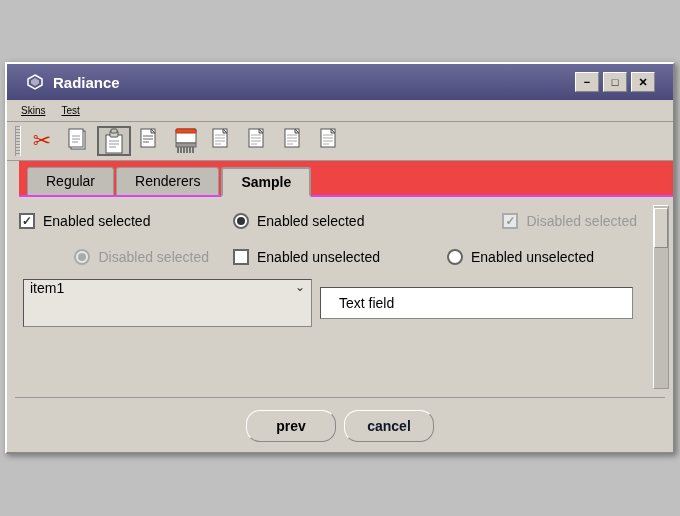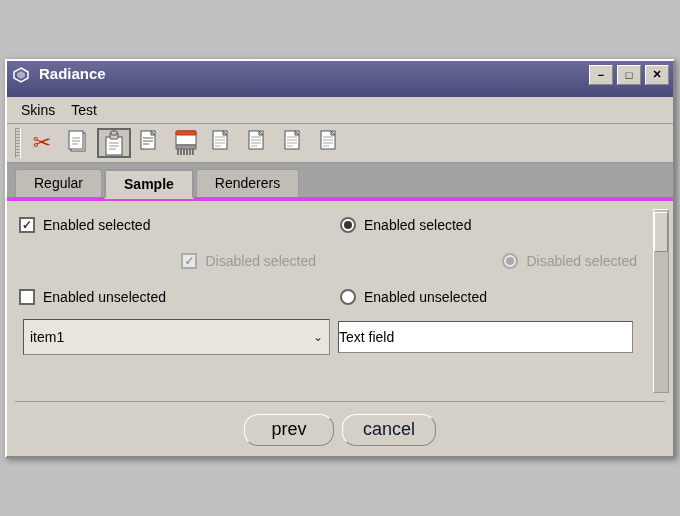--- a/index.html
+++ b/index.html
@@ -16,21 +16,22 @@
       width: 670px;
       background: #d4d0c8;
       border: 2px solid #888;
       border-top: 2px solid #fff;
       border-left: 2px solid #fff;
       box-shadow: 2px 2px 6px rgba(0,0,0,0.4);
     }
     .title-bar {
       background: linear-gradient(to bottom, #6b6b9a 0%, #4a4a7a 100%);
       display: flex;
-      padding: 4px 4px;
+      align-items: center;
+      padding: 4px 18px;
       height: 36px;
     }
     .title-bar-icon {
       width: 20px;
       height: 20px;
       margin-right: 8px;
       display: flex;
       align-items: center;
       justify-content: center;
     }
@@ -64,22 +65,23 @@
     }
     .menu-bar {
       display: flex;
       gap: 0;
       padding: 2px 6px;
       background: #d4d0c8;
       border-bottom: 1px solid #999;
     }
     .menu-item {
       padding: 3px 8px;
-      font-size: 14px;
-      cursor: pointer;
+      font-size: 10px;
+      cursor: pointer;
+      text-decoration: underline;
     }
     .toolbar {
       display: flex;
       align-items: center;
       padding: 4px 6px;
       gap: 2px;
       border-bottom: 1px solid #999;
       background: #d4d0c8;
     }
     .toolbar-separator {
@@ -105,22 +107,23 @@
       cursor: pointer;
       font-size: 18px;
     }
     .toolbar-btn.active {
       border: 2px solid #666;
       background: #c8c5be;
     }
     .tab-bar {
       display: flex;
       padding: 6px 8px 0;
-      background: #a3a3a3;
-      border-bottom: 4px solid #d946ef;
+      background: #ef4444;
+      border-bottom: 2px solid #d946ef;
+      margin-left: 12px;
     }
     .tab {
       padding: 5px 18px;
       font-size: 14px;
       cursor: pointer;
       background: #c0bdb6;
       border: 1px solid #999;
       border-bottom: none;
       margin-right: 2px;
       border-radius: 3px 3px 0 0;
@@ -158,21 +161,21 @@
       width: 14px;
       height: 40px;
       background: #d4d0c8;
       border: 1px solid #888;
       border-top: 1px solid #fff;
       border-left: 1px solid #fff;
       margin-top: 2px;
     }
     .controls-grid {
       display: grid;
-      grid-template-columns: 1fr 1fr;
+      grid-template-columns: 1fr 1fr 1fr;
       gap: 8px 16px;
       padding-right: 24px;
       padding-bottom: 8px;
     }
     .control-row {
       display: flex;
       align-items: center;
       gap: 8px;
       padding: 6px 4px;
     }
@@ -235,47 +238,46 @@
     }
     .bottom-controls {
       display: flex;
       gap: 8px;
       padding: 0 8px 8px;
       align-items: center;
       padding-right: 32px;
     }
     .dropdown {
       flex: 1;
-      height: 36px;
+      height: 48px;
       background: #e8e5de;
       border: 1px solid #888;
       border-top: 1px solid #555;
       border-left: 1px solid #555;
       display: flex;
-      align-items: center;
       padding: 0 6px;
       cursor: pointer;
       font-size: 14px;
       position: relative;
     }
     .dropdown-text {
       flex: 1;
     }
     .dropdown-arrow {
       font-size: 12px;
       color: #333;
     }
     .text-input {
       flex: 1;
       height: 32px;
       background: white;
       border: 1px solid #888;
       border-top: 1px solid #555;
       border-left: 1px solid #555;
-      padding: 0 0;
+      padding: 0 18px;
       font-size: 14px;
       display: flex;
       align-items: center;
     }
     .divider {
       height: 1px;
       background: #999;
       margin: 0 8px 8px;
     }
     .button-bar {
@@ -285,23 +287,24 @@
       justify-content: center;
     }
     .btn {
       height: 32px;
       min-width: 90px;
       padding: 0 20px;
       background: #d4d0c8;
       border: 1px solid #888;
       border-top: 1px solid #fff;
       border-left: 1px solid #fff;
-      font-size: 18px;
+      font-size: 14px;
       cursor: pointer;
       border-radius: 14px;
+      font-weight: bold;
     }
     .btn.disabled {
       color: #0f172a;
       cursor: default;
     }
     .btn.ok {
       background: #d4d0c8;
     }
     
     .scissors-icon {
@@ -424,22 +427,22 @@
         <line x1="4" y1="7" x2="14" y2="7" stroke="#aaa" stroke-width="1"></line>
         <line x1="4" y1="10" x2="14" y2="10" stroke="#aaa" stroke-width="1"></line>
         <line x1="4" y1="13" x2="14" y2="13" stroke="#aaa" stroke-width="1"></line>
         <line x1="4" y1="16" x2="10" y2="16" stroke="#aaa" stroke-width="1"></line>
       </svg>
     </div>
   </div>
 
   <div class="tab-bar">
     <div class="tab">Regular</div>
+    <div class="tab">Renderers</div>
     <div class="tab active">Sample</div>
-    <div class="tab">Renderers</div>
   </div>
 
   <div class="content-area">
     <div class="controls-grid">
 
       <div class="control-row">
         <div class="checkbox checked"></div>
         <span class="control-label">Enabled selected</span>
       </div>
 

